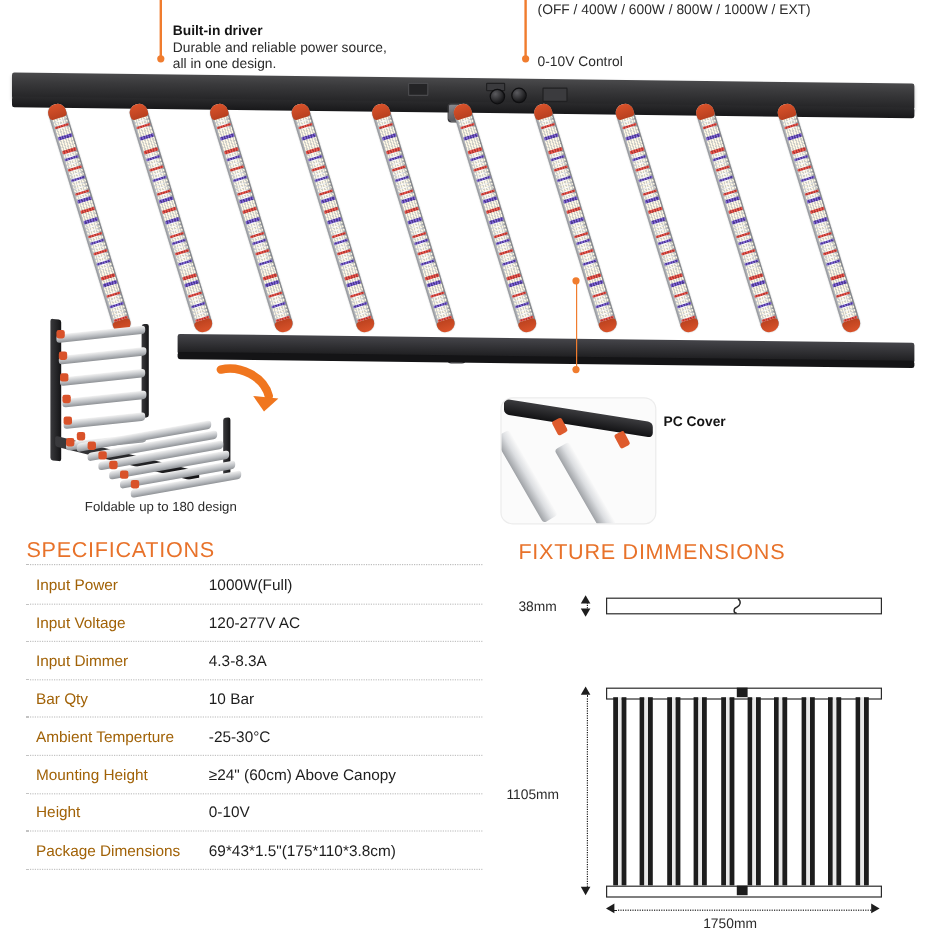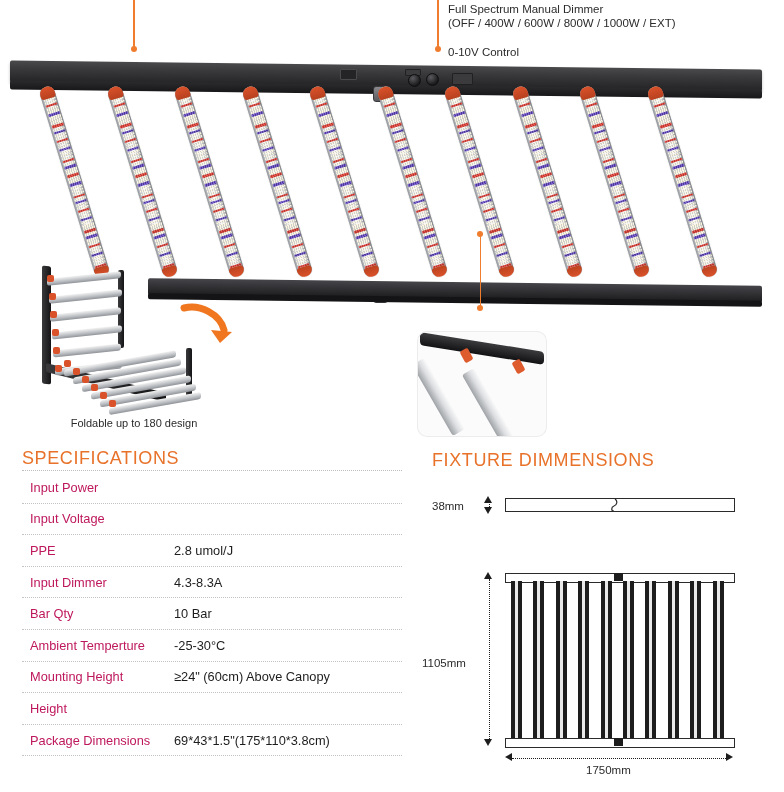--- a/index.html
+++ b/index.html
@@ -78,21 +78,21 @@
   .cover-band{position:absolute;width:9px;height:13px;background:#de5b2d;border-radius:2px;}
   .cover-rail{position:absolute;background:linear-gradient(180deg,#3c3c3f,#121214);border-radius:3px;}
 
   
   .sec-head{font-size:18px;letter-spacing:.6px;color:#e8722a;font-weight:normal;}
   .dotrule{border-top:1.5px dotted #bdbdbd;}
 
   
   #spectable{position:absolute;left:22px;top:472px;width:380px;}
   .spec-row{display:flex;align-items:center;height:30.6px;border-bottom:1.3px dotted #c3c3c3;}
-  .spec-label{width:152px;font-size:12.8px;color:#be185d;padding-left:8px;box-sizing:border-box;}
+  .spec-label{width:152px;font-size:12.8px;color:#a16207;padding-left:8px;box-sizing:border-box;}
   .spec-value{flex:1;font-size:12.8px;color:#1d1d1d;}
 
   
   #dims{position:absolute;left:418px;top:446px;width:366px;height:346px;}
   .dim-label{position:absolute;font-size:11.5px;color:#2b2b2b;}
   .profile-rect{position:absolute;border:1.3px solid #2b2b2b;background:#fff;}
   .dotline-h{position:absolute;height:0;border-top:1.6px dotted #1d1d1d;}
   .dotline-v{position:absolute;width:0;border-left:1.6px dotted #1d1d1d;}
   .arrow-up,.arrow-down,.arrow-left,.arrow-right{position:absolute;width:0;height:0;}
   .arrow-up{border-left:4.5px solid transparent;border-right:4.5px solid transparent;border-bottom:7px solid #1d1d1d;}
@@ -104,27 +104,29 @@
   .dim-bar-in{position:absolute;background:#e9e9e9;}
   .dim-node{position:absolute;background:#1d1d1d;}
 </style>
 </head>
 <body>
 
 <div class="lead-line" style="left:133px;top:0;height:48px;"></div>
 <div class="lead-dot" style="left:130.5px;top:46px;"></div>
 
 <div class="abs" style="left:144px;top:19px;width:240px;">
+  <div class="callout-title">Built-in driver</div>
+  <div class="callout-text">Durable and reliable power source,
+all in one design.</div>
 </div>
 
 <div class="lead-line" style="left:437px;top:0;height:48px;"></div>
 <div class="lead-dot" style="left:434.5px;top:46px;"></div>
 
 <div class="abs" style="left:448px;top:2px;width:290px;">
-  <div class="callout-text">Full Spectrum Manual Dimmer</div>
   <div class="callout-text">(OFF / 400W / 600W / 800W / 1000W / EXT)</div>
 </div>
 
 <div class="abs callout-text" style="left:448px;top:45px;width:200px;">0-10V Control</div>
 
 <div id="fixture">
 
   <div class="frame-bar frame-top"></div>
   <div class="frame-bar frame-top-face"></div>
 
@@ -836,54 +838,54 @@
 
 <div id="pccard">
   <div class="cover-rail" style="left:2px;top:10px;width:124px;height:13px;transform:skewY(9deg);border-radius:4px;"></div>
   <div class="cover-bar" style="left:6px;top:26px;width:82px;height:14px;transform:rotate(60deg);transform-origin:left top;"></div>
   <div class="cover-bar" style="left:56px;top:36px;width:80px;height:14px;transform:rotate(60deg);transform-origin:left top;"></div>
   <div class="cover-band" style="left:44px;top:17px;transform:rotate(-28deg);"></div>
   <div class="cover-band" style="left:96px;top:28px;transform:rotate(-28deg);"></div>
 </div>
 
 <div class="abs" style="left:553px;top:345px;width:226px;">
+  <div class="callout-title">PC Cover</div>
 </div>
 
 <div class="abs sec-head" style="left:22px;top:448px;">SPECIFICATIONS</div>
 <div class="abs dotrule" style="left:22px;top:470px;width:380px;"></div>
 
 <div id="spectable">
     <div class="spec-row">
       <div class="spec-label">Input Power</div>
+      <div class="spec-value">1000W(Full)</div>
     </div>
     <div class="spec-row">
       <div class="spec-label">Input Voltage</div>
-    </div>
-    <div class="spec-row">
-      <div class="spec-label">PPE</div>
-      <div class="spec-value">2.8 umol/J</div>
+      <div class="spec-value">120-277V AC</div>
     </div>
     <div class="spec-row">
       <div class="spec-label">Input Dimmer</div>
       <div class="spec-value">4.3-8.3A</div>
     </div>
     <div class="spec-row">
       <div class="spec-label">Bar Qty</div>
       <div class="spec-value">10 Bar</div>
     </div>
     <div class="spec-row">
       <div class="spec-label">Ambient Temperture</div>
       <div class="spec-value">-25-30°C</div>
     </div>
     <div class="spec-row">
       <div class="spec-label">Mounting Height</div>
       <div class="spec-value">≥24" (60cm) Above Canopy</div>
     </div>
     <div class="spec-row">
       <div class="spec-label">Height</div>
+      <div class="spec-value">0-10V</div>
     </div>
     <div class="spec-row">
       <div class="spec-label">Package Dimensions</div>
       <div class="spec-value">69*43*1.5"(175*110*3.8cm)</div>
     </div>
   </div>
 
 <div class="abs sec-head" style="left:432px;top:450px;">FIXTURE DIMMENSIONS</div>
 
 <div id="dims">

